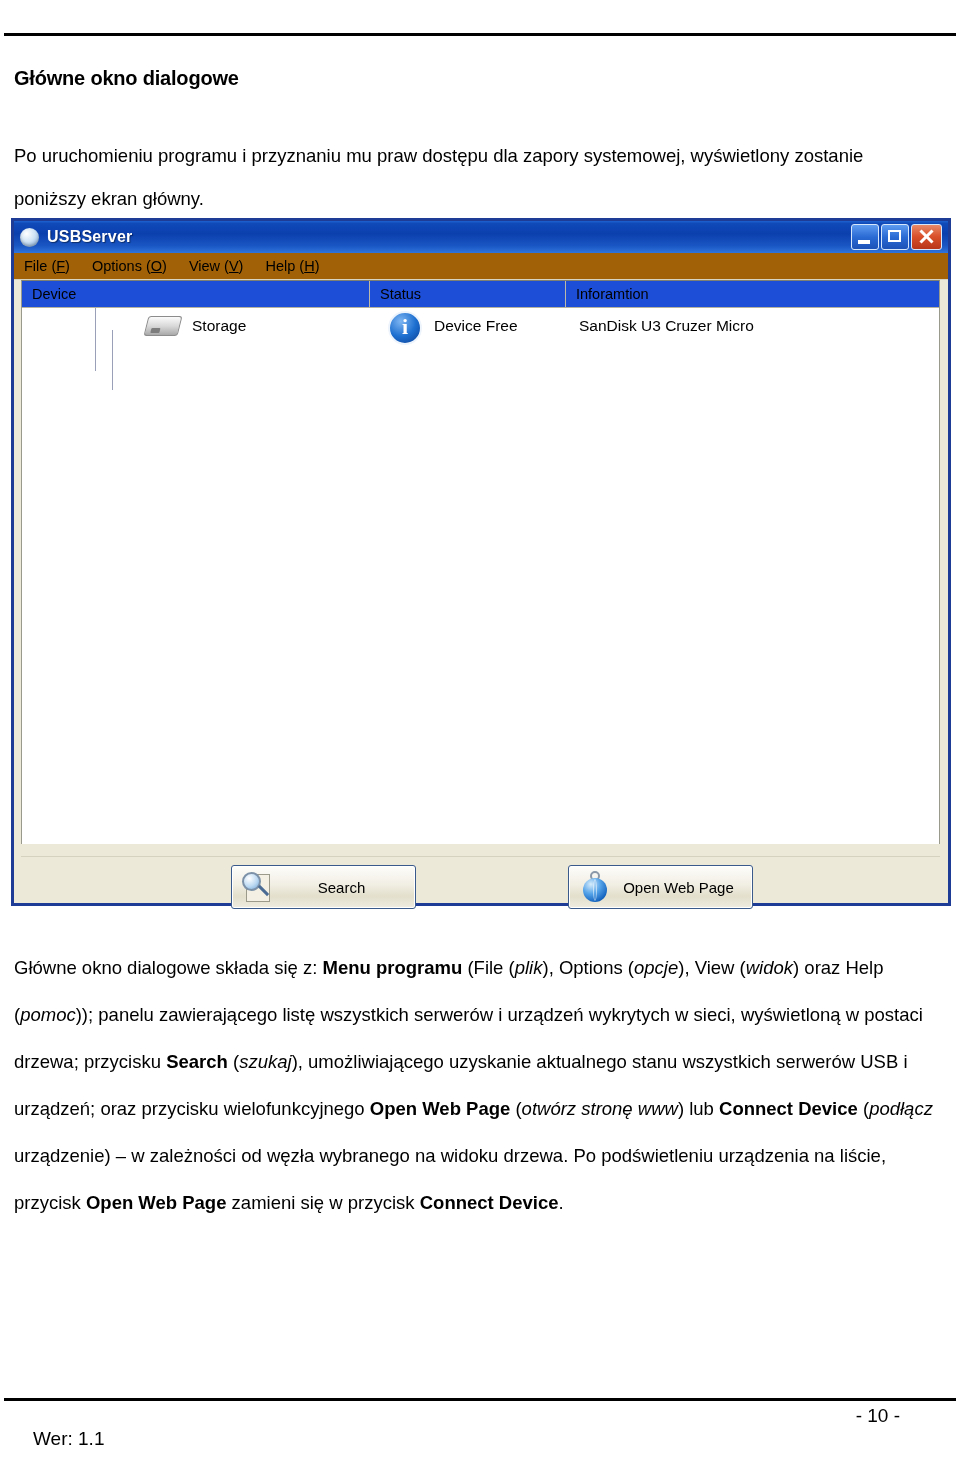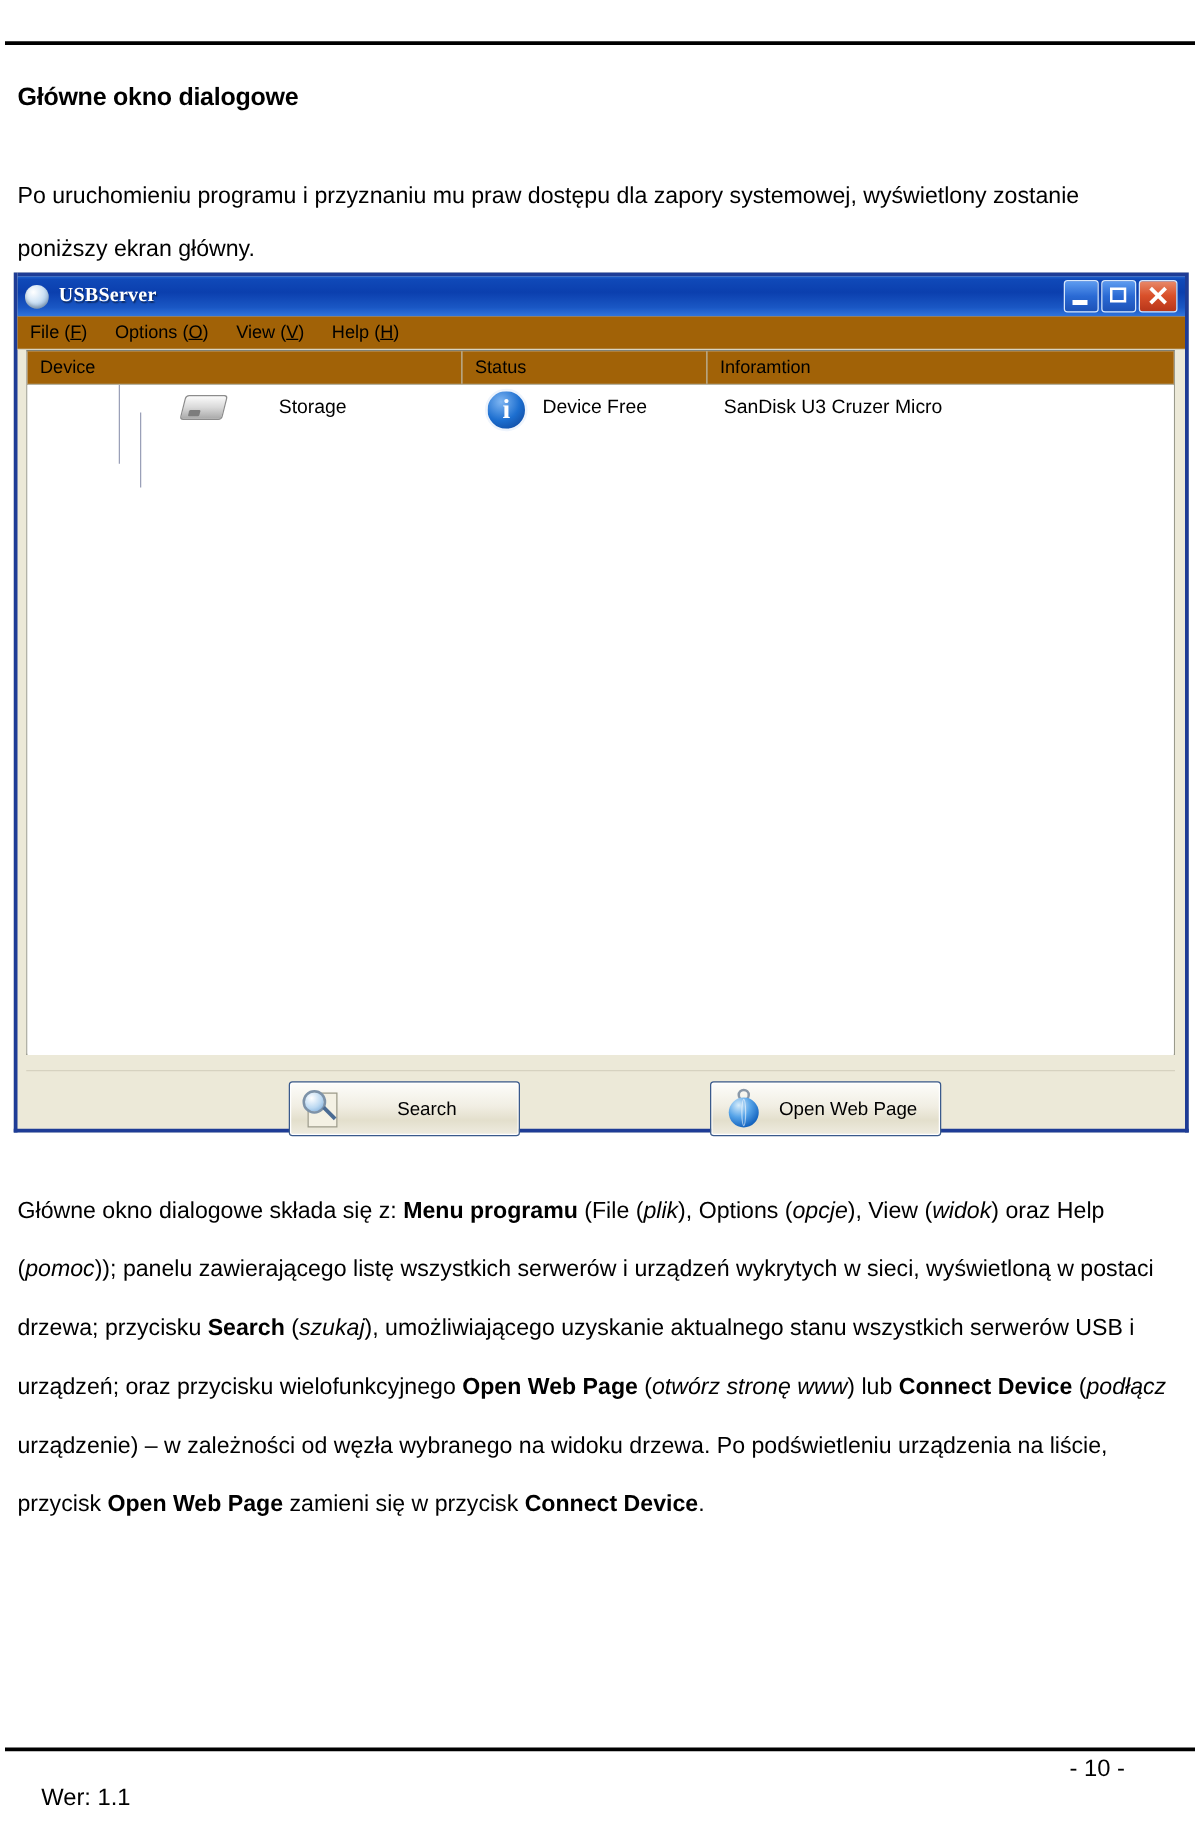--- a/index.html
+++ b/index.html
@@ -72,21 +72,20 @@
   }
   .titlebar {
     position: relative;
     height: 32px;
     background: linear-gradient(to bottom,
       #1e62d0 0%, #1049b8 8%, #0b3fae 40%, #1a57c4 78%, #2f74dd 100%);
     border-top: 3px solid #1e3c96;
     display: flex;
     align-items: center;
     padding-left: 6px;
-    font-family: Liberation Serif, serif;
   }
   .app-icon {
     width: 19px;
     height: 19px;
     border-radius: 50%;
     background: radial-gradient(circle at 35% 30%, #ffffff 0%, #cfe3f5 45%, #7aa7d8 100%);
     box-shadow: inset 0 -2px 3px rgba(0,0,0,.25);
     flex: 0 0 auto;
   }
   .app-title {
@@ -159,21 +158,21 @@
     width: 919px;
     height: 564px;
     border: 1px solid #9a9a8c;
     border-top: 1px solid #7f7f72;
     background: #ffffff;
     box-sizing: border-box;
   }
   .col-header {
     display: flex;
     height: 26px;
-    background: #a16207;
+    background: #1d4ed8;
     border-bottom: 1px solid #b6b2a0;
     font-size: 14.5px;
     align-items: center;
   }
   .col {
     height: 26px;
     line-height: 26px;
     padding-left: 10px;
     box-sizing: border-box;
     border-right: 1px solid #bdb9a8;
@@ -295,21 +294,20 @@
     width: 9px; height: 5px;
     background: #7d7d7d;
     border-radius: 1px;
   }
   .child-label {
     position: absolute;
     left: 170px;
     top: 9px;
     font-size: 15.5px;
     white-space: nowrap;
-    margin-left: 31px;
   }
   .info-icon {
     position: absolute;
     left: 366px;
     top: 3px;
     width: 34px;
     height: 34px;
     border-radius: 50%;
     background: radial-gradient(circle at 36% 28%, #7fb6f2 0%, #1d6fd0 52%, #0b3e91 100%);
     border: 2px solid #eef4fc;

